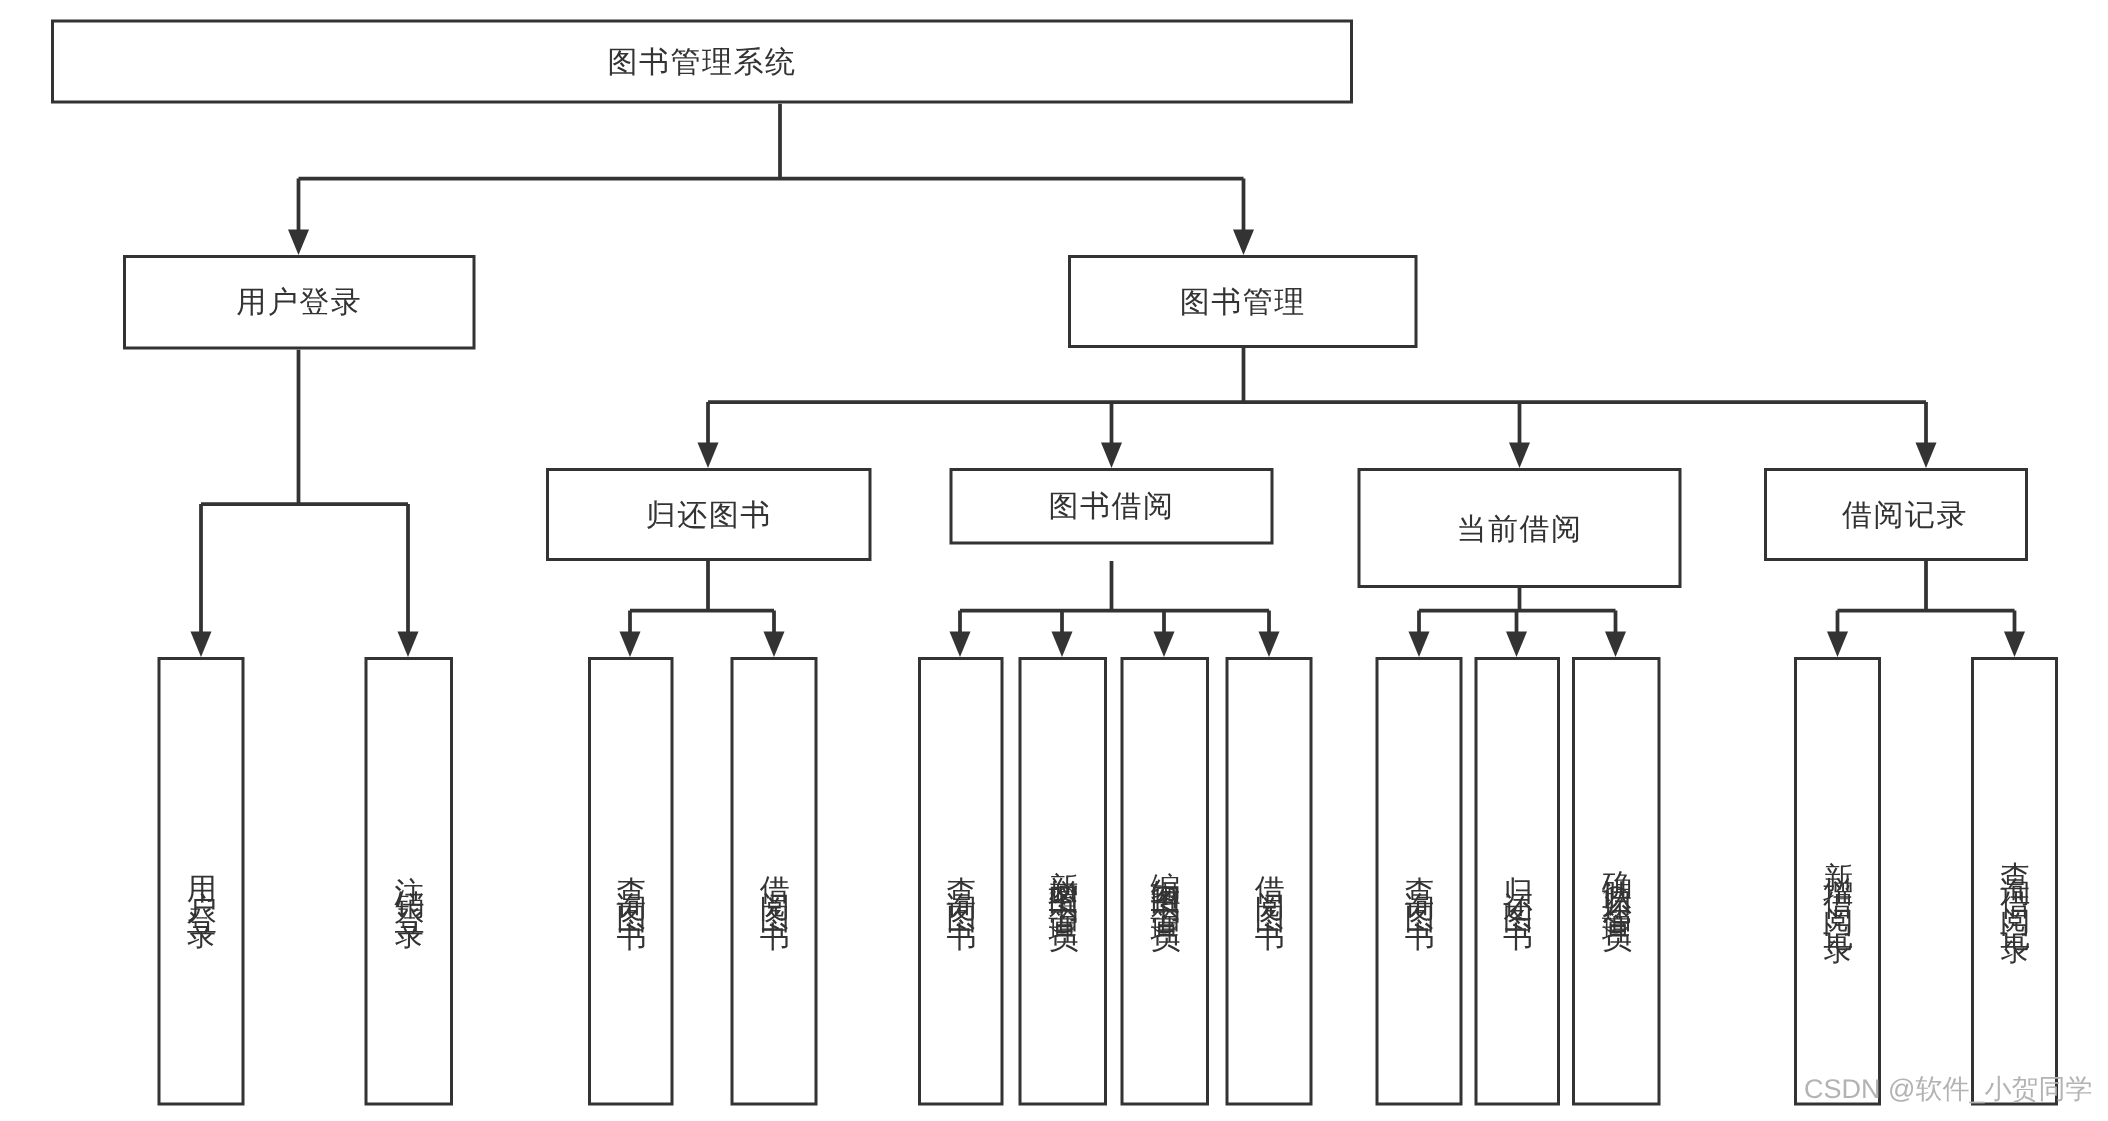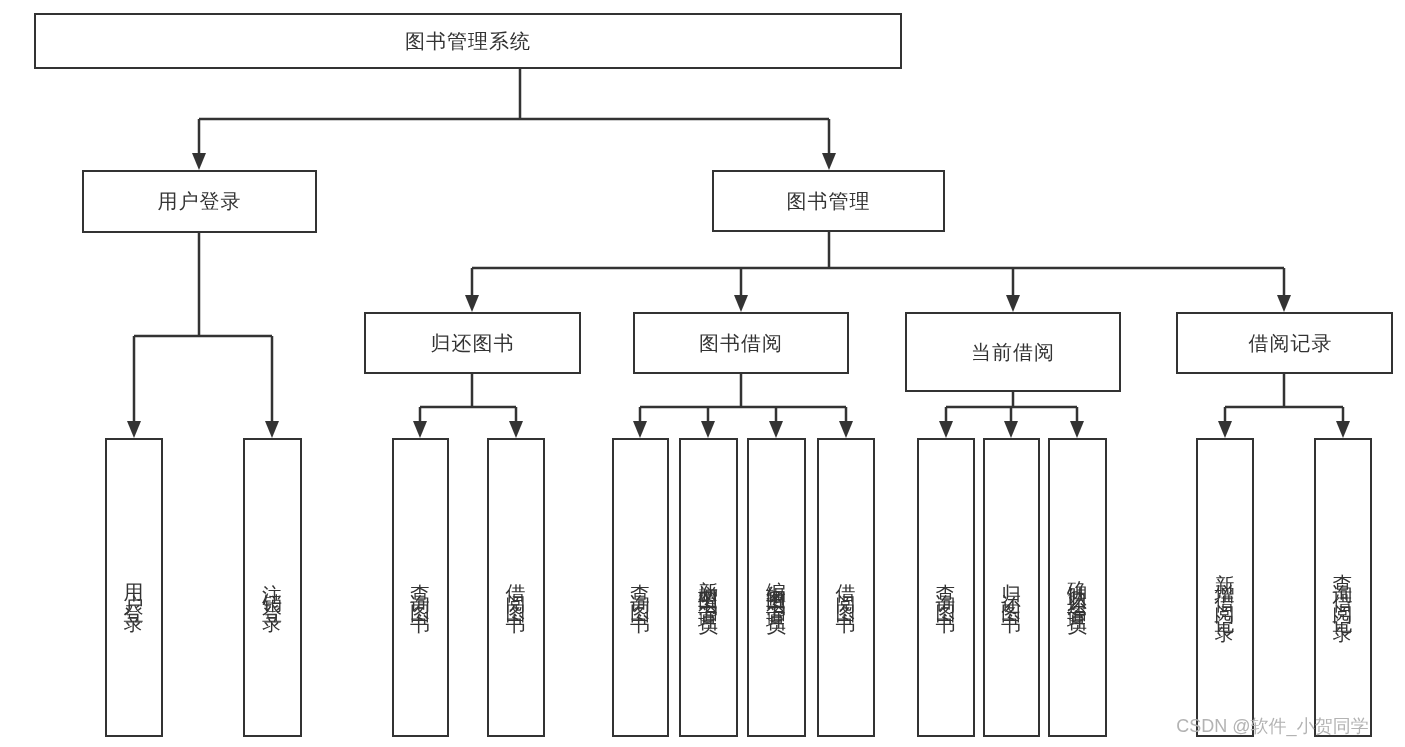--- a/index.html
+++ b/index.html
@@ -42,21 +42,21 @@
     font-size: 20px;
     letter-spacing: 10px;
     line-height: 1;
   }
   .vlabel.long { letter-spacing: 5px; }
   .watermark {
     position: absolute;
     left: 1150px;
     top: 714px;
     width: 245px;
-    text-align: center;
+    text-align: right;
     font-size: 18px;
     color: #b3b3b3;
     z-index: 3;
     white-space: nowrap;
   }
 </style>
 </head>
 <body>
 
 <div class="canvas">
@@ -111,27 +111,27 @@
   <div class="box" style="left:82px; top:170px; width:235px; height:63px;">
     <span class="hlabel">用户登录</span>
   </div>
   <div class="box" style="left:712px; top:170px; width:233px; height:62px;justify-content:center;">
     <span class="hlabel">图书管理</span>
   </div>
 
   <div class="box" style="left:364px; top:312px; width:217px; height:62px;">
     <span class="hlabel">归还图书</span>
   </div>
-  <div class="box" style="left:633px; top:312px; width:216px; height:62px;">
+  <div class="box" style="left:633px; top:312px; width:216px; height:51px;">
     <span class="hlabel">图书借阅</span>
   </div>
   <div class="box" style="left:905px; top:312px; width:216px; height:80px;">
     <span class="hlabel">当前借阅</span>
   </div>
-  <div class="box" style="left:1176px; top:312px; width:217px; height:62px;padding-left:12px;">
+  <div class="box" style="left:1176px; top:312px; width:176px; height:62px;padding-left:12px;">
     <span class="hlabel">借阅记录</span>
   </div>
 
   <div class="box leaf" style="left:105px; width:58px;">
     <span class="vlabel">用户登录</span>
   </div>
   <div class="box leaf" style="left:243px; width:59px;">
     <span class="vlabel">注销登录</span>
   </div>
 

